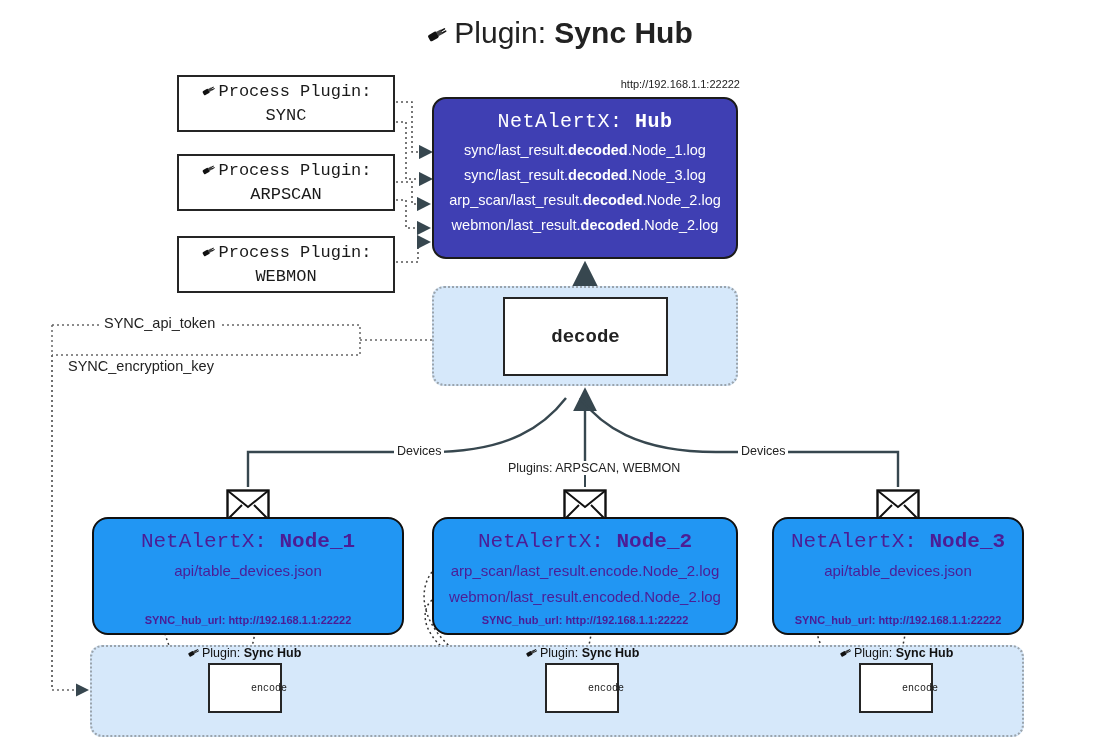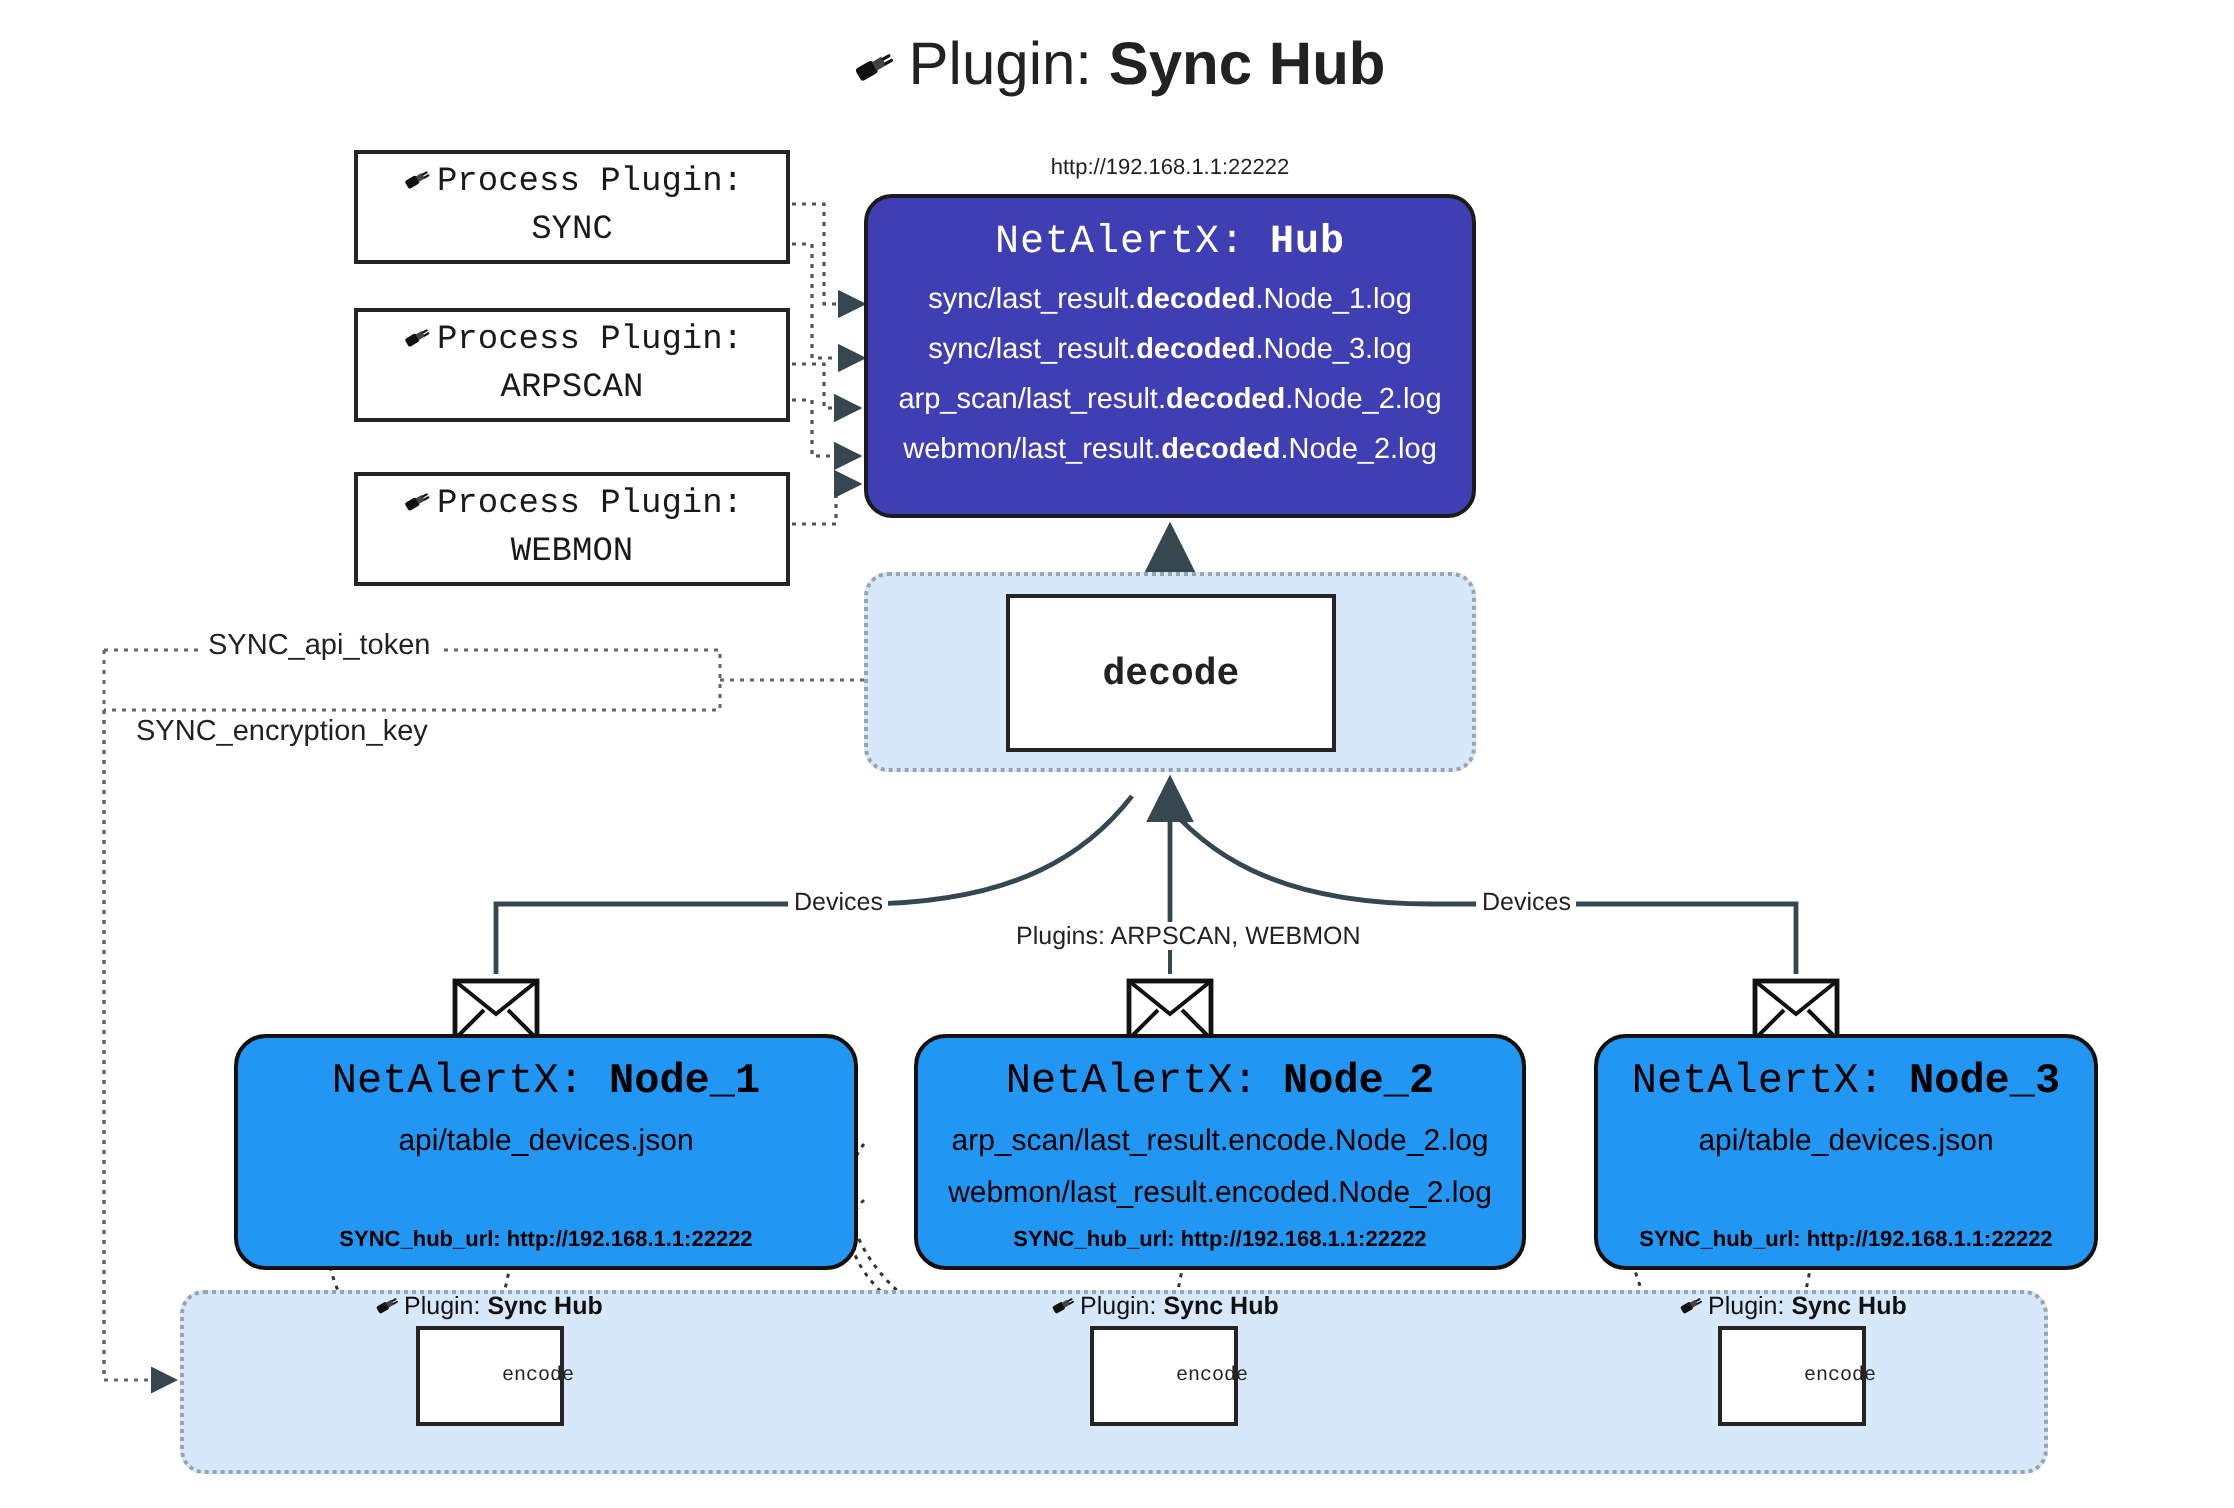--- a/index.html
+++ b/index.html
@@ -13,21 +13,21 @@
   
   .title{
     position:absolute;left:0;top:16px;width:1117px;text-align:center;
     font-size:30px;color:#222;white-space:nowrap;
   }
   .title .bold{font-weight:bold;}
   .plug{display:inline-block;vertical-align:-4px;margin-right:4px;}
 
   
   .huburl{
-    position:absolute;left:430px;top:78px;width:310px;text-align:center;
+    position:absolute;left:430px;top:78px;width:310px;text-align:right;
     font-size:11px;color:#222;
   }
 
   
   .pbox{
     position:absolute;width:218px;height:57px;background:#fff;border:2.5px solid #252525;
     box-sizing:border-box;display:flex;flex-direction:column;align-items:center;
     justify-content:center;line-height:1.25;
   }
   .pbox .l1{font-family:"Liberation Mono", monospace;font-size:17px;white-space:nowrap;}
@@ -58,21 +58,21 @@
   }
   .decode-box{
     position:absolute;left:503px;top:297px;width:165px;height:79px;background:#fff;
     border:2.5px solid #252525;box-sizing:border-box;display:flex;align-items:center;
     justify-content:center;font-family:"Liberation Mono", monospace;font-size:19px;color:#222;font-weight:bold;
   }
 
   
   .node{
     position:absolute;height:118px;background:#2196f3;border:2.5px solid #101010;
-    border-radius:16px;box-sizing:border-box;color:#000000;margin-left:25px;
+    border-radius:16px;box-sizing:border-box;color:#4c1d95;
   }
   .node .nname{
     text-align:center;font-family:"Liberation Mono", monospace;font-size:21px;margin-top:11px;
   }
   .node .nname b{font-weight:bold;}
   .node .nline{font-size:15px;text-align:center;line-height:1.62;margin-top:6px;white-space:nowrap;}
   .node .nline.tight{margin-top:2px;}
   .node .nurl{
     position:absolute;left:0;bottom:7px;width:100%;text-align:center;font-size:11px;font-weight:bold;
   }

